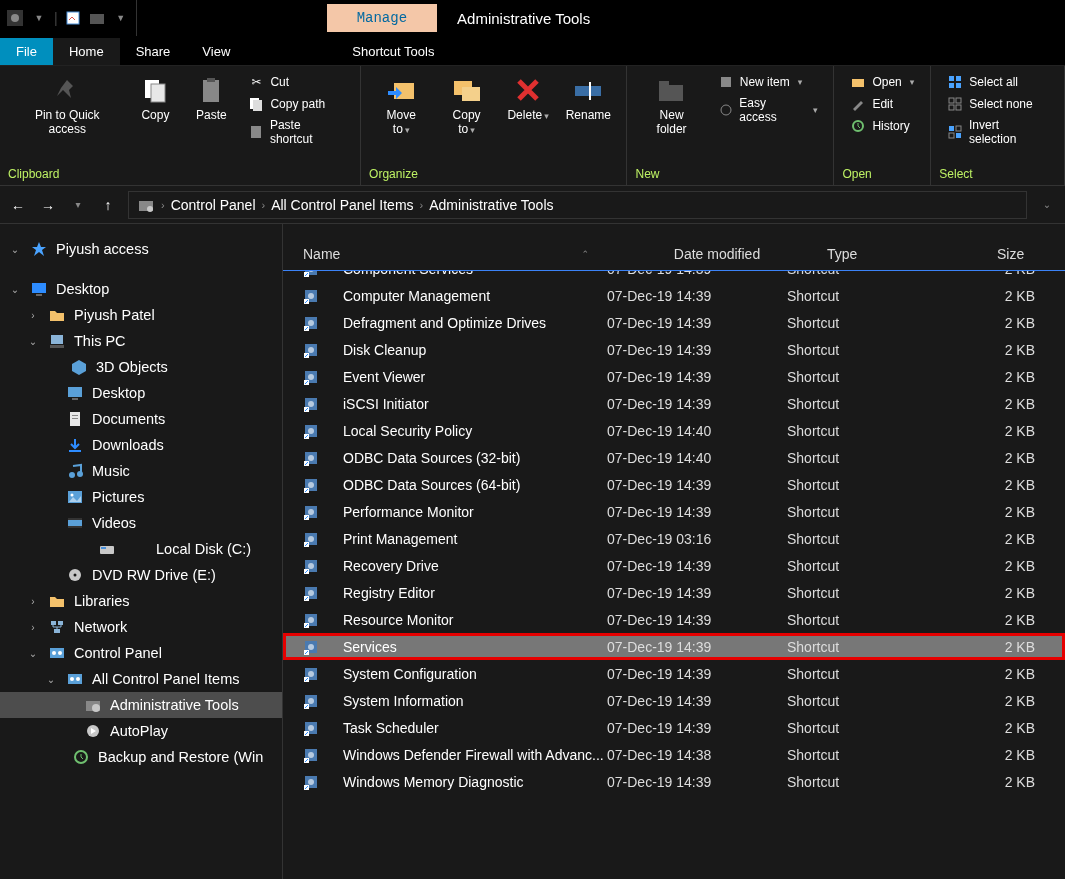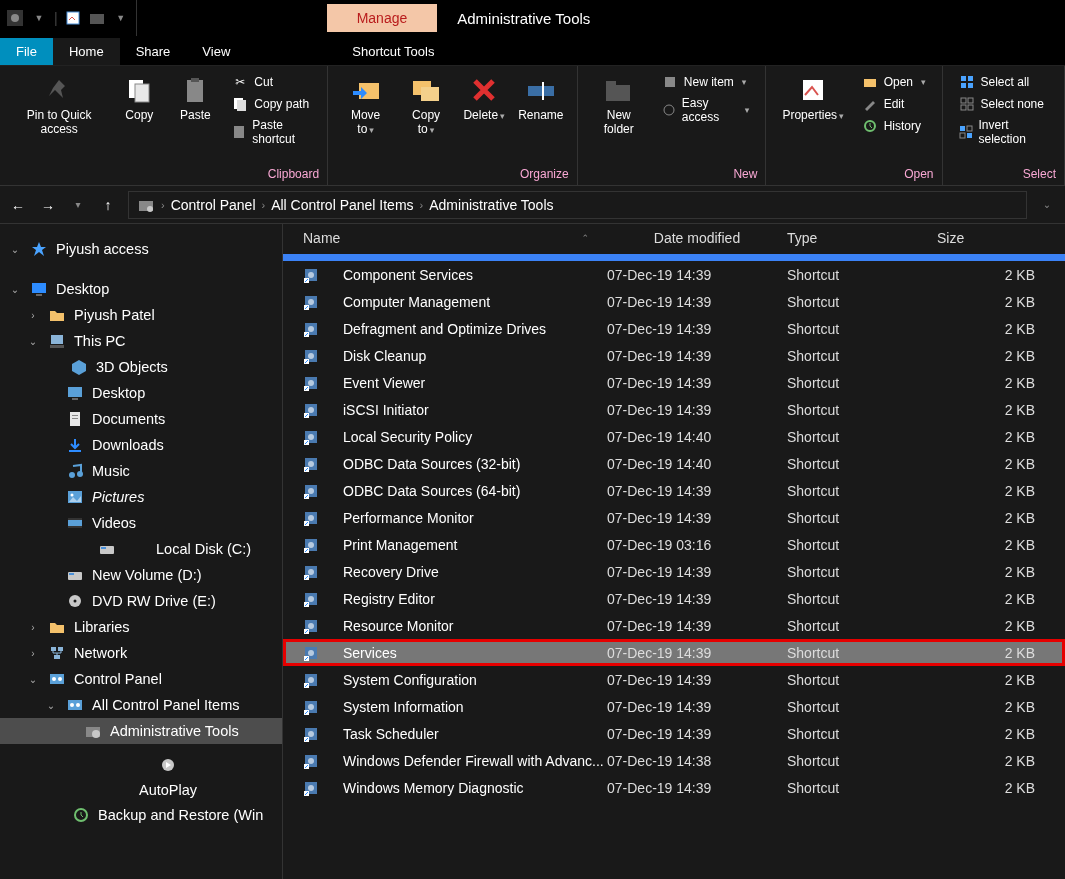--- a/index.html
+++ b/index.html
@@ -1,30 +1,30 @@
 <!DOCTYPE html>
 <html><head>
 <meta charset="utf-8">
 <style>
 * { margin:0; padding:0; box-sizing:border-box; font-family:"Segoe UI",Arial,sans-serif; }
 body { background:#000; color:#fff; font-size:14px; width:1065px; height:879px; overflow:hidden; }
 .titlebar { height:36px; display:flex; align-items:center; background:#000; }
 .titlebar .qat { display:flex; align-items:center; gap:6px; padding:0 6px; border-right:1px solid #333; height:100%;}
 .ticon { width:18px; height:18px; display:inline-flex; align-items:center; justify-content:center;}
-.manage-tab { background:#f4c7a8; color:#b91c1c; padding:6px 30px; margin-left:190px; font-size:14px;}
+.manage-tab { background:#f4c7a8; color:#0369a1; padding:6px 30px; margin-left:190px; font-size:14px;font-family:Liberation Mono, monospace;}
 .window-title { color:#fff; padding:0 20px; font-size:15px;}
 .tabs { height:30px; background:#000; display:flex; align-items:flex-end; border-bottom:1px solid #222;}
 .tab { padding:6px 16px; color:#fff; font-size:13px; display:flex; align-items:center;}
 .tab.file-tab { background:#008fbe; color:#fff;}
 .tab.active { background:#191919;}
 .tab.shortcut-tab { margin-left:90px;}
 .ribbon { background:#191919; height:120px; display:flex; border-bottom:1px solid #333;}
 .rgroup { border-right:1px solid #333; padding:4px 8px 2px 8px; display:flex; flex-direction:column; justify-content:space-between;}
 .rgroup-content { display:flex; gap:2px; flex:1;}
-.rgroup-label { text-align:right; font-size:12px; color:#f9a8d4; padding:2px 0;}
+.rgroup-label { text-align:left; font-size:12px; color:#bef264; padding:2px 0;}
 .big-btn { display:flex; flex-direction:column; align-items:center; justify-content:flex-start; padding:4px 8px; min-width:54px; gap:2px;}
 .big-btn .ico { width:32px; height:32px; display:flex; align-items:center; justify-content:center;}
 .big-btn .lbl { font-size:12px; text-align:center; line-height:1.2; color:#fff;}
 .small-col { display:flex; flex-direction:column; gap:2px; padding:2px;}
 .small-btn { display:flex; align-items:center; gap:6px; padding:2px 6px; font-size:12px; color:#fff;}
 .small-btn .ico { width:16px; height:16px; display:flex; align-items:center; justify-content:center;}
 .caret { font-size:9px; color:#aaa; margin-left:2px;}
 .navbar { height:38px; background:#191919; display:flex; align-items:center; gap:10px; padding:0 8px; border-bottom:1px solid #333; position:relative;}
 .nav-arrow { width:20px; height:20px; display:flex; align-items:center; justify-content:center; color:#fff;}
 .crumb-bar { flex:1; display:flex; align-items:center; gap:6px; background:#191919; padding:4px 8px; border:1px solid #333;}
@@ -34,21 +34,21 @@
 .navpane { width:283px; background:#191919; border-right:1px solid #333; overflow-y:auto; position:relative; padding-top:12px;}
 .navpane::-webkit-scrollbar { width:16px; }
 .navpane::-webkit-scrollbar-track { background:#2a2a2a; }
 .navpane::-webkit-scrollbar-thumb { background:#555; }
 .navitem { display:flex; align-items:center; gap:8px; padding:4px 8px; font-size:14.5px; cursor:default;}
 .navitem.selected { background:#4d4d4d;}
 .navitem .chev-space { width:14px; display:inline-block; text-align:center; color:#aaa; font-size:10px;}
 .navitem .nico { width:18px; height:18px; display:inline-flex; align-items:center; justify-content:center;}
 .content { flex:1; background:#191919; overflow-y:auto;}
 .content::-webkit-scrollbar{width:16px}.content::-webkit-scrollbar-track{background:#2a2a2a}.content::-webkit-scrollbar-thumb{background:#555}
-.colheaders { display:flex; padding:6px 0 8px 0; border-bottom:7px solid #3b82f6; color:#ddd; font-size:14px; position:sticky; top:0; background:#191919;}
+.colheaders { display:flex; padding:6px 0 8px 0; border-bottom:1px solid #3b82f6; color:#ddd; font-size:14px; position:sticky; top:16px; background:#191919;gap:20px;}
 .col-name{width:324px; padding-left:20px; display:flex; align-items:center; gap:60px;}
 .col-name .sup{font-size:9px;color:#888;margin-left:auto;margin-right:18px;}
 .col-date{width:180px;text-align:center;}
 .col-type{width:150px;}
 .col-size{flex:1; padding-right:30px;}
 .rows { }
 .frow { display:flex; align-items:center; height:27px; font-size:14px;}
 .frow .c-name { width:324px; padding-left:20px; display:flex; align-items:flex-end; gap:24px; }
 .frow .fico { width:16px; height:16px; display:inline-flex; align-items:center; justify-content:center;}
 .frow .c-date { width:180px; color:#ddd;}
@@ -224,29 +224,20 @@
             <span>Easy access</span>
             <span class="caret">▾</span>
           </div>
       </div>
     </div>
     <div class="rgroup-label">New</div>
   </div>
 
   <div class="rgroup">
     <div class="rgroup-content">
-      <div class="big-btn">
-        <span class="ico">
-            <svg width="26" height="26">
-              <rect x="3" y="3" width="20" height="20" fill="#fff"></rect>
-              <path d="M5 18 L12 10 L18 18" stroke="#d9534f" fill="none" stroke-width="2"></path>
-            </svg>
-          </span>
-        <span class="lbl"><span>Properties</span><span class="caret">▾</span></span>
-      </div>
       <div class="small-col">
         <div class="small-btn">
             <span class="ico">
               <svg width="14" height="14">
                 <rect x="1" y="4" width="12" height="8" fill="#f4c16b"></rect>
               </svg>
             </span>
             <span>Open</span>
             <span class="caret">▾</span>
           </div>
@@ -421,21 +412,21 @@
         <span class="chev-space"></span>
         <span class="nico">
           <svg width="16" height="16">
             <path d="M6 3 L14 2 L14 11" stroke="#5aa0d8" fill="none" stroke-width="2"></path>
             <circle cx="5" cy="12" r="3" fill="#5aa0d8"></circle>
             <circle cx="13" cy="11" r="3" fill="#5aa0d8"></circle>
           </svg>
         </span>
         <span>Music</span>
       </div>
-      <div class="navitem" style="padding-left: 44px; font-style: italic;">
+      <div class="navitem" style="padding-left: 44px;">
         <span class="chev-space"></span>
         <span class="nico">
           <svg width="16" height="16">
             <rect x="1" y="2" width="14" height="12" fill="#5aa0d8"></rect>
             <circle cx="5" cy="6" r="1.5" fill="#fff"></circle>
             <path d="M2 13 L6 8 L10 12 L14 7 L14 13 Z" fill="#fff" opacity="0.5"></path>
           </svg>
         </span>
         <span>Pictures</span>
       </div>
@@ -452,30 +443,20 @@
       </div>
       <div class="navitem" style="padding-left: 44px; gap: 40px;">
         <span class="chev-space"></span>
         <span class="nico">
           <svg width="16" height="16">
             <rect x="1" y="5" width="14" height="8" rx="1" fill="#c8c8c8"></rect>
             <rect x="2" y="6" width="5" height="2" fill="#4a90d9"></rect>
           </svg>
         </span>
         <span>Local Disk (C:)</span>
-      </div>
-      <div class="navitem" style="padding-left: 44px;">
-        <span class="chev-space"></span>
-        <span class="nico">
-          <svg width="16" height="16">
-            <rect x="1" y="5" width="14" height="8" rx="1" fill="#c8c8c8"></rect>
-            <rect x="2" y="6" width="5" height="2" fill="#4a90d9"></rect>
-          </svg>
-        </span>
-        <span>New Volume (D:)</span>
       </div>
       <div class="navitem" style="padding-left: 44px;">
         <span class="chev-space"></span>
         <span class="nico">
           <svg width="16" height="16">
             <circle cx="8" cy="8" r="6" fill="#c8c8c8"></circle>
             <circle cx="8" cy="8" r="1.5" fill="#191919"></circle>
           </svg>
         </span>
         <span>DVD RW Drive (E:)</span>
@@ -526,21 +507,21 @@
       <div class="navitem selected" style="padding-left: 62px;">
         <span class="chev-space"></span>
         <span class="nico">
           <svg width="16" height="16">
             <rect x="1" y="4" width="14" height="10" fill="#888"></rect>
             <circle cx="11" cy="11" r="4" fill="#c8c8c8"></circle>
           </svg>
         </span>
         <span>Administrative Tools</span>
       </div>
-      <div class="navitem" style="padding-left: 62px; flex-direction: column;">
+      <div class="navitem" style="padding-left: 62px;">
         <span class="chev-space"></span>
         <span class="nico">
           <svg width="16" height="16">
             <circle cx="8" cy="8" r="6" fill="#c8c8c8"></circle>
             <path d="M6 5 L11 8 L6 11 Z" fill="#fff"></path>
           </svg>
         </span>
         <span>AutoPlay</span>
       </div>
       <div class="navitem" style="padding-left: 50px;">

